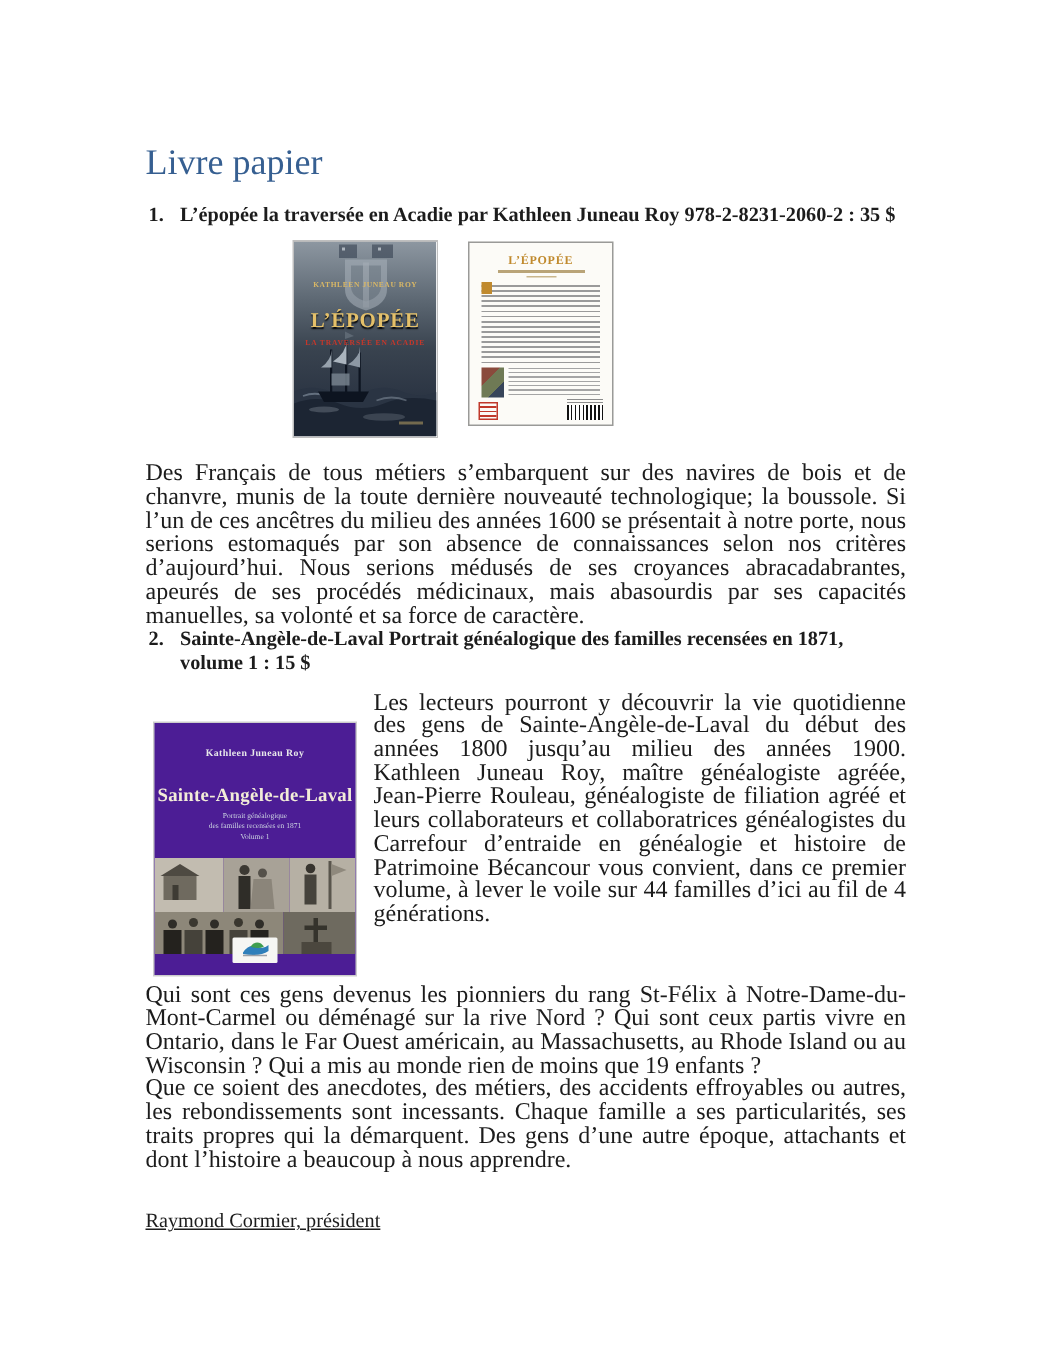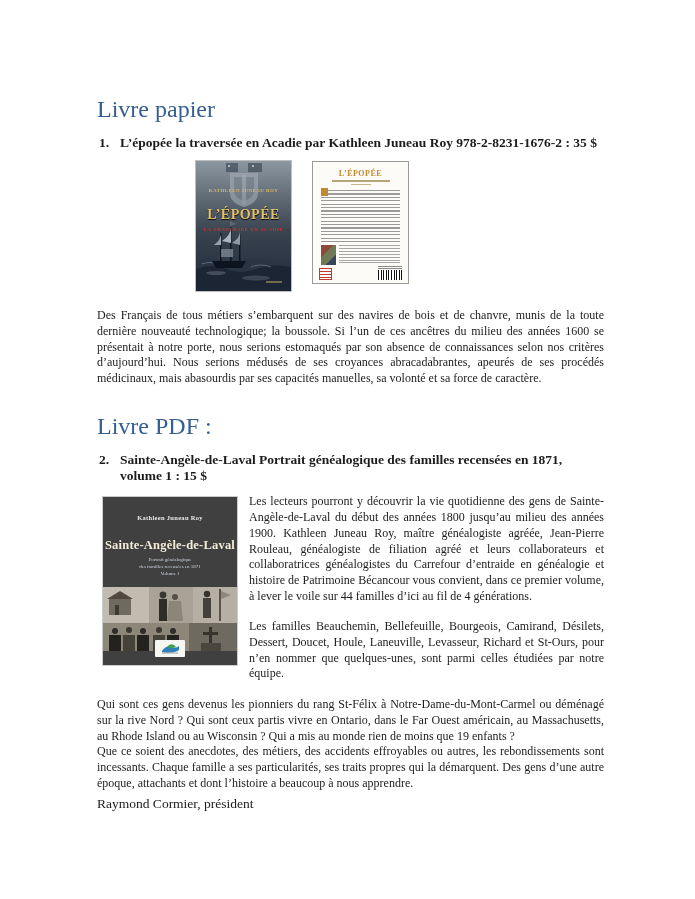--- a/index.html
+++ b/index.html
@@ -91,31 +91,31 @@
   .cb-barcode{
     position:absolute;right:6px;bottom:3px;width:24px;height:10px;
     background:repeating-linear-gradient(90deg,#111 0 1px,#fff 1px 2.6px);
   }
   .cb-barcode:before{
     content:"";position:absolute;left:0;right:0;top:-4px;height:3px;
     background:repeating-linear-gradient(to bottom,#8c8c8c 0 .8px,#fcfbf7 .8px 1.8px);
   }
   
   .para{
-    font-size:12px;line-height:15.7px;text-align:justify;
+    font-size:16px;line-height:15.7px;text-align:justify;
     margin:0 0 0 0;
   }
   h1.doc-heading.second{margin-top:27px;}
   
   .section2-body{overflow:visible;}
   .cover2{
     position:relative;float:left;
     width:134px;height:168px;
-    margin:3px 12px 6px 6px;
-    background:#404040;overflow:hidden;
+    margin:21px 12px 6px 6px;
+    background:#4c1d95;overflow:hidden;
     box-shadow:0 0 0 1px rgba(0,0,0,.2);
   }
   .c2-author{
     margin-top:17px;text-align:center;
     font-size:6.5px;font-weight:bold;color:#e8e8ea;letter-spacing:.3px;
   }
   .c2-title{
     margin-top:17px;text-align:center;
     font-size:12.5px;font-weight:bold;color:#f2ecd8;letter-spacing:.2px;
   }
@@ -126,33 +126,33 @@
   .c2-logo{
     position:absolute;left:50%;bottom:8px;transform:translateX(-50%);
     width:30px;height:17px;background:#f6f6f3;border-radius:1px;
     display:flex;align-items:center;justify-content:center;
   }
   .float-para{margin-bottom:15px;}
   .clear{clear:both;}
   .mt12{margin-top:0;}
   .mt13{}
   .signature{
-    margin-top:4px;font-size:13.5px;line-height:17px;text-align:left;
+    margin-top:24px;font-size:13.5px;line-height:17px;text-align:left;text-decoration:underline;
   }
 </style>
 </head>
 <body>
 
 <div class="page">
 
   <h1 class="doc-heading">Livre papier</h1>
 
   <div class="item-line">
     <span class="item-number">1.</span>
-    <span class="item-label">L’épopée la traversée en Acadie par Kathleen Juneau Roy 978-2-8231-1676-2 : 35 $</span>
+    <span class="item-label">L’épopée la traversée en Acadie par Kathleen Juneau Roy 978-2-8231-2060-2 : 35 $</span>
   </div>
 
   <div class="covers-row">
 
     <div class="cover-front">
       <svg viewBox="0 0 95 130">
         <defs>
           <linearGradient id="bg1" x1="0" y1="0" x2="0" y2="1">
             <stop offset="0" stop-color="#8d97a1"></stop>
             <stop offset="0.3" stop-color="#5d6873"></stop>
@@ -209,21 +209,20 @@
         <div class="cb-photo"></div>
         <div class="cb-biolines"></div>
       </div>
       <div class="cb-stamp"></div>
       <div class="cb-barcode"></div>
     </div>
   </div>
 
   <p class="para">Des Français de tous métiers s’embarquent sur des navires de bois et de chanvre, munis de la toute dernière nouveauté technologique; la boussole. Si l’un de ces ancêtres du milieu des années 1600 se présentait à notre porte, nous serions estomaqués par son absence de connaissances selon nos critères d’aujourd’hui. Nous serions médusés de ses croyances abracadabrantes, apeurés de ses procédés médicinaux, mais abasourdis par ses capacités manuelles, sa volonté et sa force de caractère.</p>
 
-  <h1 class="doc-heading second">Livre PDF :</h1>
 
   <div class="item-line">
     <span class="item-number">2.</span>
     <span class="item-label">Sainte-Angèle-de-Laval Portrait généalogique des familles recensées en 1871, volume 1 : 15 $</span>
   </div>
 
   <div class="section2-body">
 
     <div class="cover2">
       <div class="c2-author">Kathleen Juneau Roy</div>
@@ -273,21 +272,20 @@
         <svg width="24" height="12" viewBox="0 0 24 12">
           <path d="M4 8 q4 -6 9 -4 q5 2 8 -1 l0 4 q-6 4 -17 2 z" fill="#2e7fba"></path>
           <path d="M9 4 q3 -4 7 -2 l2 2 q-4 2 -9 0 z" fill="#3f9e4f"></path>
           <rect x="4" y="9.5" width="16" height="1" fill="#9aa0a6"></rect>
         </svg>
       </div>
     </div>
 
     <p class="para float-para">Les lecteurs pourront y découvrir la vie quotidienne des gens de Sainte-Angèle-de-Laval du début des années 1800 jusqu’au milieu des années 1900. Kathleen Juneau Roy, maître généalogiste agréée, Jean-Pierre Rouleau, généalogiste de filiation agréé et leurs collaborateurs et collaboratrices généalogistes du Carrefour d’entraide en généalogie et histoire de Patrimoine Bécancour vous convient, dans ce premier volume, à lever le voile sur 44 familles d’ici au fil de 4 générations.</p>
 
-    <p class="para float-para">Les familles Beauchemin, Bellefeuille, Bourgeois, Camirand, Désilets, Dessert, Doucet, Houle, Laneuville, Levasseur, Richard et St-Ours, pour n’en nommer que quelques-unes, sont parmi celles étudiées par notre équipe.</p>
 
     <p class="para clear mt12">Qui sont ces gens devenus les pionniers du rang St-Félix à Notre-Dame-du-Mont-Carmel ou déménagé sur la rive Nord ? Qui sont ceux partis vivre en Ontario, dans le Far Ouest américain, au Massachusetts, au Rhode Island ou au Wisconsin ? Qui a mis au monde rien de moins que 19 enfants ?</p>
 
     <p class="para mt13">Que ce soient des anecdotes, des métiers, des accidents effroyables ou autres, les rebondissements sont incessants. Chaque famille a ses particularités, ses traits propres qui la démarquent. Des gens d’une autre époque, attachants et dont l’histoire a beaucoup à nous apprendre.</p>
   </div>
 
   <div class="signature">
     <div>Raymond Cormier, président</div>
 
   </div>

